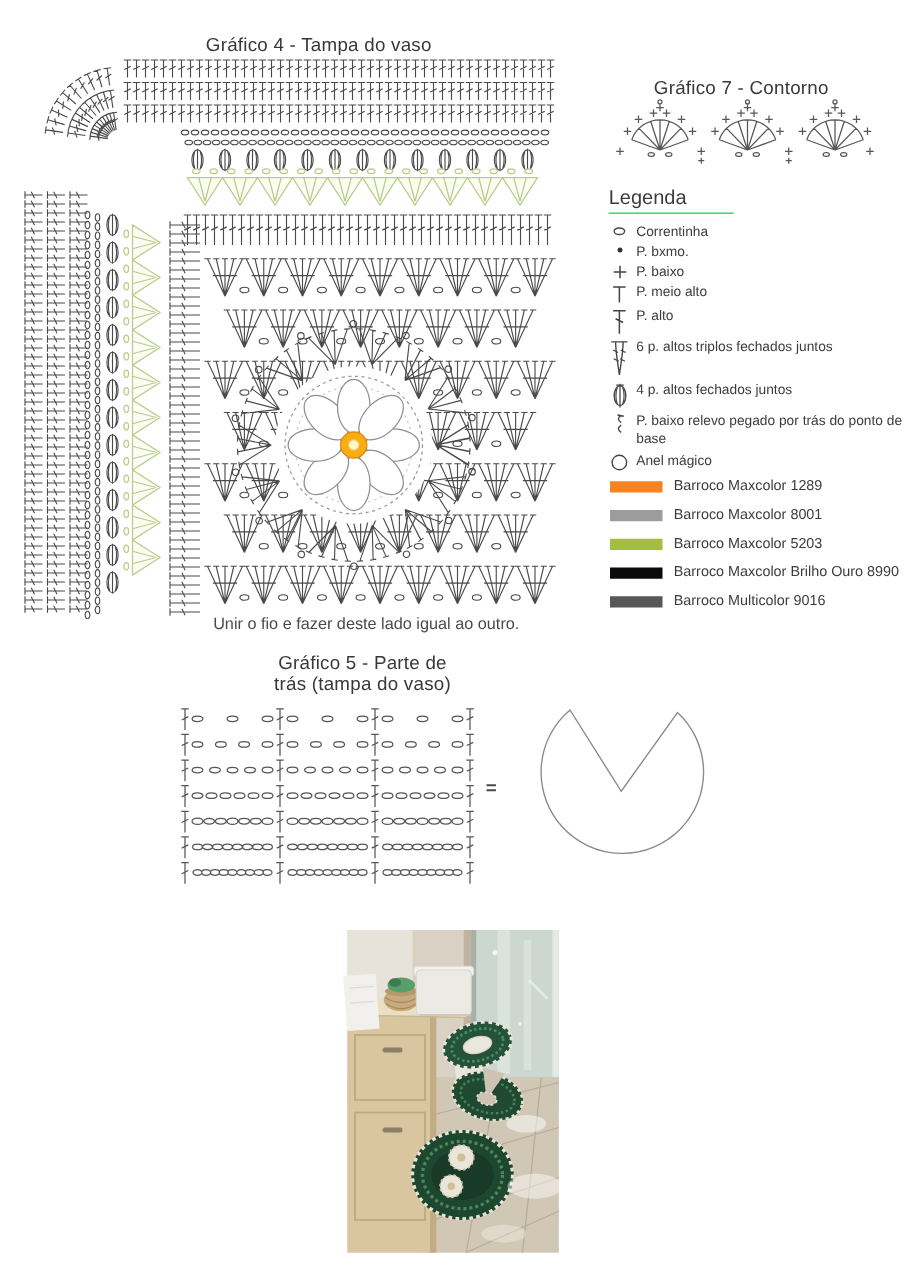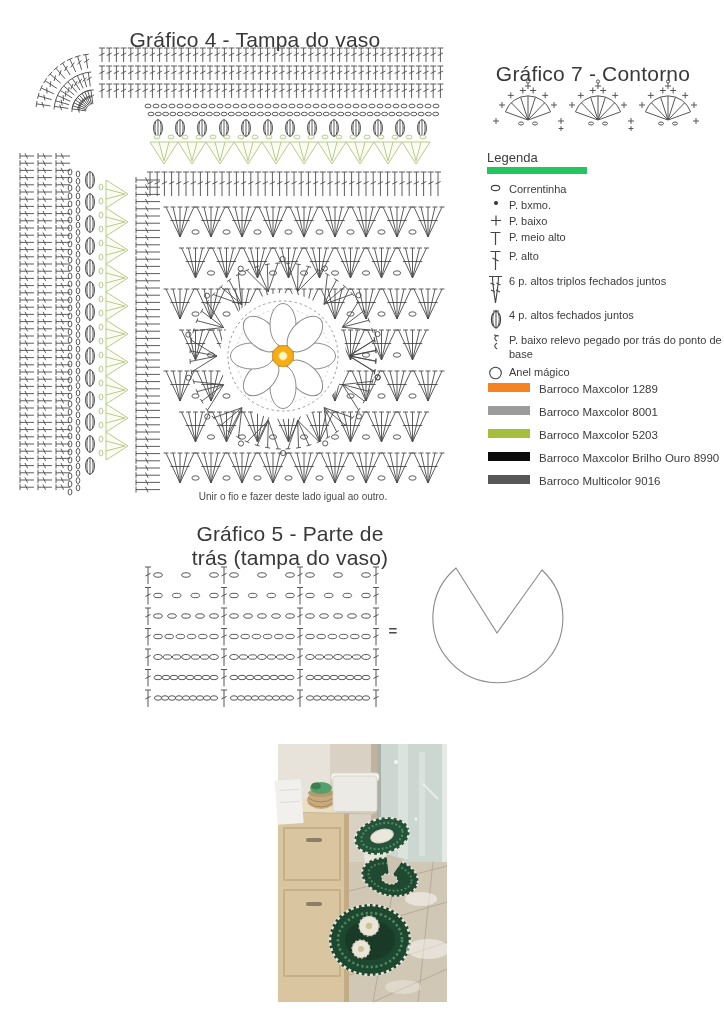--- a/index.html
+++ b/index.html
@@ -1,29 +1,29 @@
 <!DOCTYPE html>
 <html><head>
 <meta charset="utf-8">
 <style>
   *{margin:0;padding:0;box-sizing:border-box}
   html,body{background:#fff}
   body{width:724px;height:1024px;position:relative;font-family:"Liberation Sans",sans-serif;color:#3c3c3c;overflow:hidden}
   .abs{position:absolute}
-  .gtitle{font-size:21px;text-align:center;color:#383838;letter-spacing:.2px}
-  .caption{font-size:10px;text-align:center;color:#4a4a4a}
+  .gtitle{font-size:15px;text-align:center;color:#383838;letter-spacing:.2px}
+  .caption{font-size:13px;text-align:center;color:#4a4a4a}
   svg{display:block;overflow:visible}
   #legend{position:absolute;left:487px;top:150px;width:238px}
-  #legend .lg-title{font-size:13px;color:#3c3c3c;border-bottom:7px solid #22c55e;width:100px;padding-bottom:2px;margin-bottom:9px}
+  #legend .lg-title{font-size:16px;color:#3c3c3c;border-bottom:1px solid #22c55e;width:100px;padding-bottom:2px;margin-bottom:9px}
   .lg-row{display:flex;margin-bottom:4px;font-size:11px;white-space:nowrap}
   .lg-ic{width:17px;display:flex;justify-content:center;margin-right:5px;flex:0 0 17px}
   .lg-row.wrap{white-space:normal}
   .lg-row.wrap .lg-tx{line-height:1.25}
   #yarn-colors{position:absolute;left:488px;top:383px;width:235px}
-  .yc-row{display:flex;align-items:flex-start;margin-bottom:11px;font-size:11.5px}
+  .yc-row{display:flex;align-items:center;margin-bottom:11px;font-size:11.5px}
   .yc-sw{width:42px;height:9px;margin-right:9px;flex:0 0 42px}
   #equals{position:absolute;left:380px;top:622px;width:26px;text-align:center;font-size:15px;font-weight:bold;color:#4a4a4a}
 </style>
 </head>
 <body>
 
 <div class="abs gtitle" style="left:100px;top:28px;width:310px">Gráfico 4 - Tampa do vaso</div>
 <div class="abs gtitle" style="left:480px;top:62px;width:226px">Gráfico 7 - Contorno</div>
 <div class="abs caption" style="left:118px;top:491px;width:350px">Unir o fio e fazer deste lado igual ao outro.</div>
 <div class="abs gtitle" style="left:150px;top:522px;width:280px">

